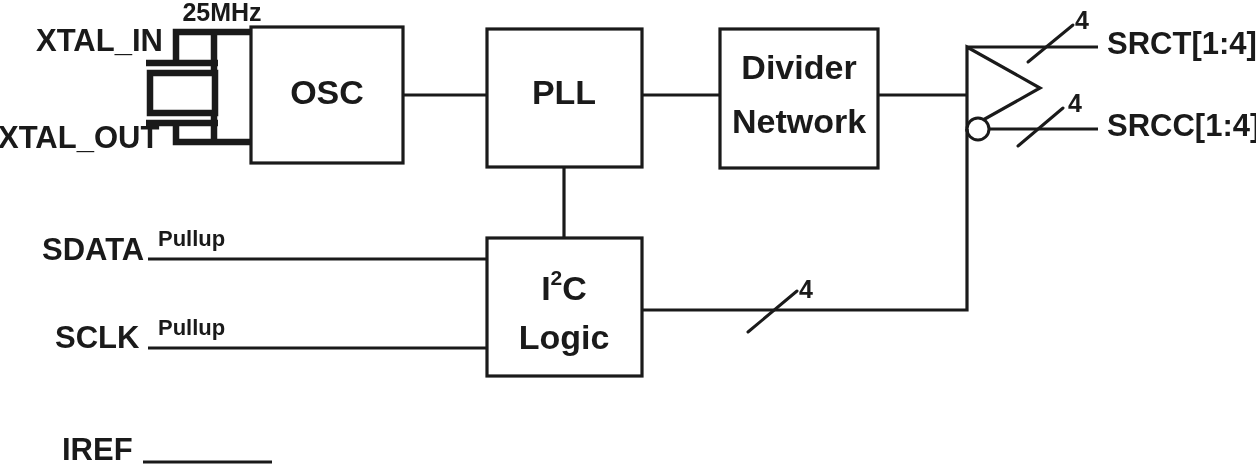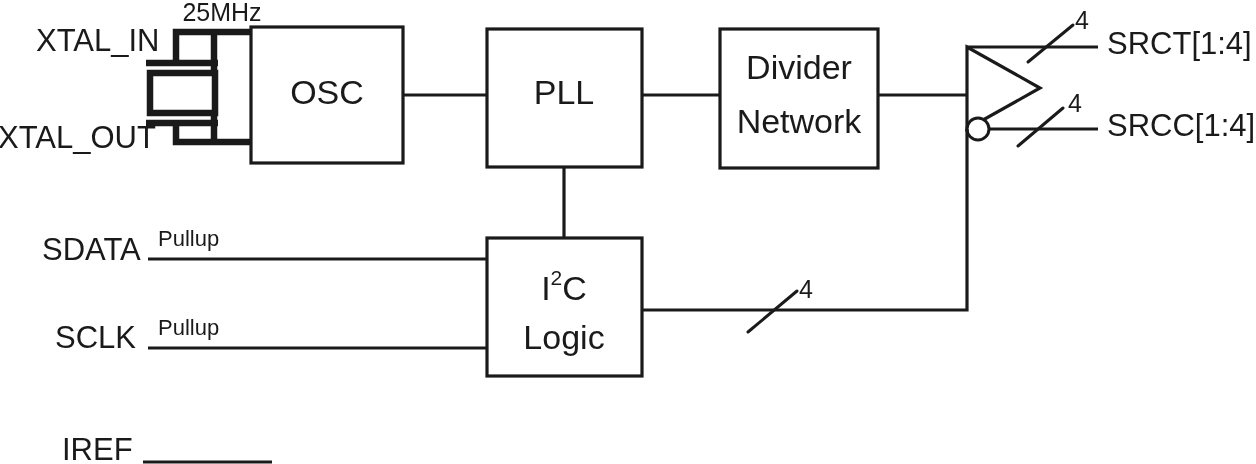--- a/index.html
+++ b/index.html
@@ -11,20 +11,21 @@
     width: 1256px;
     height: 464px;
     font-family: "Liberation Sans", sans-serif;
     overflow: hidden;
   }
   #diagram-root {
     position: relative;
     width: 1256px;
     height: 464px;
     background: #ffffff;
+    font-weight: bold;
   }
   svg.diagram {
     display: block;
     width: 1256px;
     height: 464px;
   }
   .blk-rect {
     fill: #ffffff;
     stroke: #1a1a1a;
     stroke-width: 3.2;

